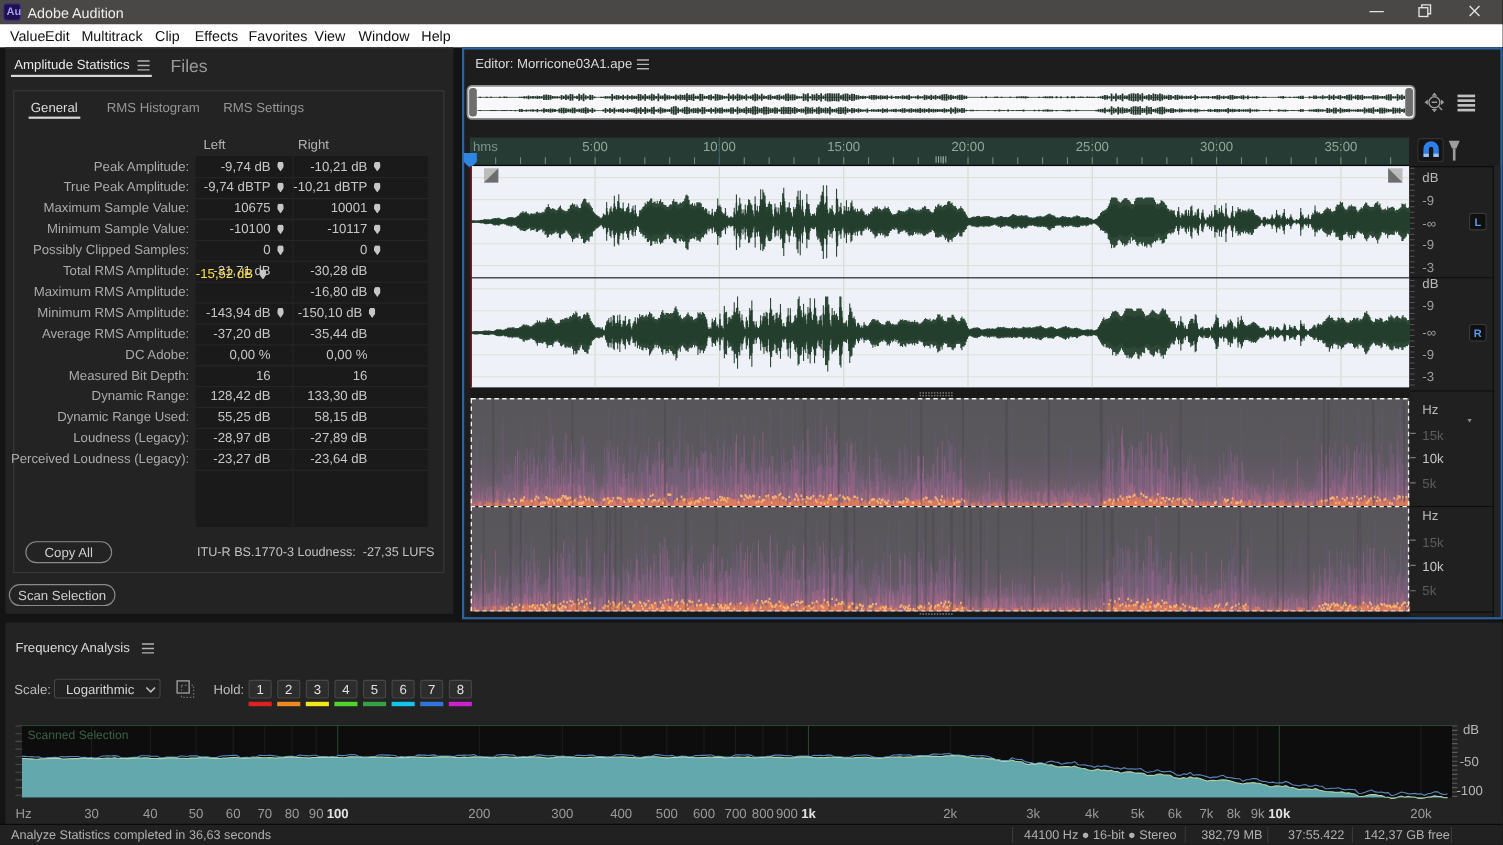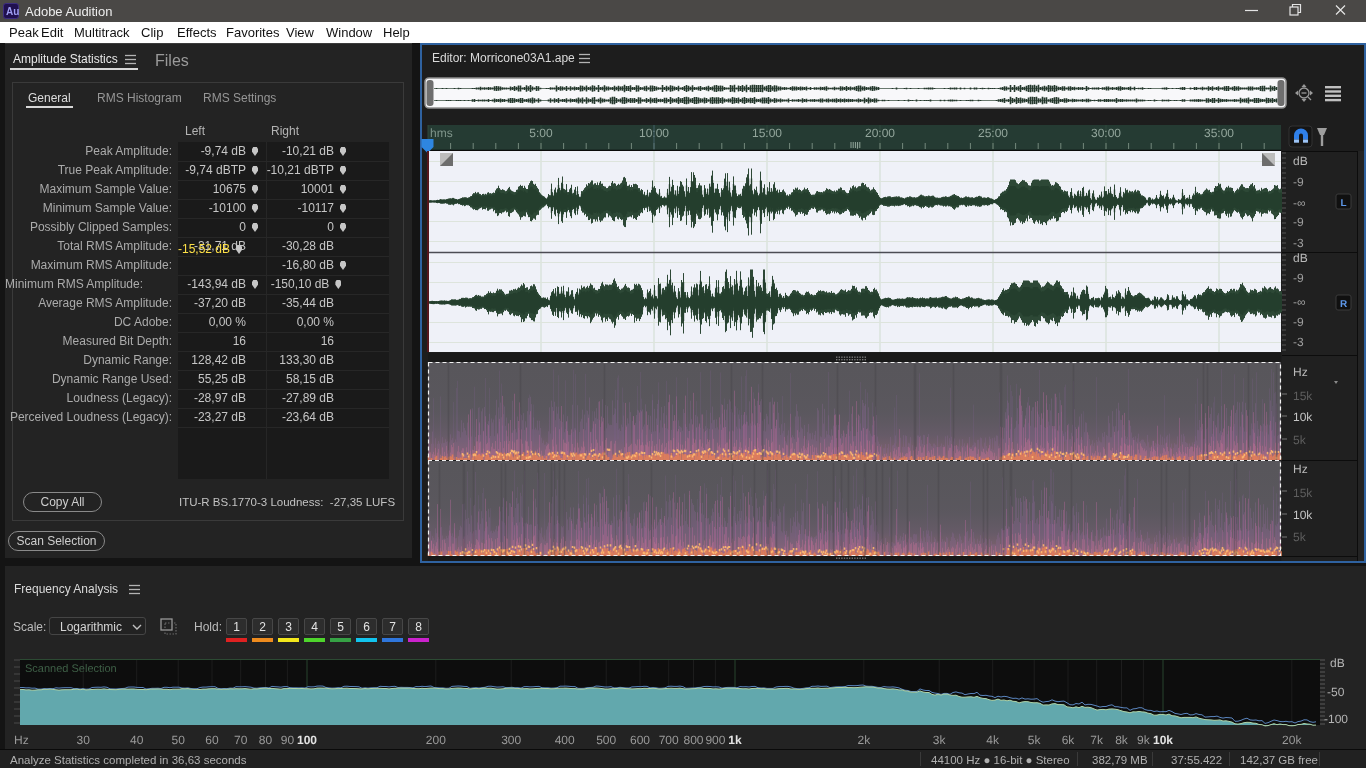--- a/index.html
+++ b/index.html
@@ -12,21 +12,21 @@
     </div>
     <div class="txt" style="left:25px;top:4px;font-size:13px;color:#ededed">Adobe Audition</div>
     <svg class="ab" style="left:1230px;top:0" width="136" height="22" viewBox="0 0 136 22" fill="none" stroke="#e4e4e4" stroke-width="1.2">
       <line x1="15" y1="10.5" x2="28" y2="10.5"></line>
       <rect x="60" y="7" width="8" height="8"></rect>
       <path d="M62.5 7V4.5H70.5V12.5H68"></path>
       <path d="M106 5.5 L115 14.5 M115 5.5 L106 14.5"></path>
     </svg>
   </div>
 <div class="ab" style="left:0;top:22px;width:1366px;height:21px;background:#ffffff">
-    <div class="txt" style="left:9px;top:3px;font-size:13px;color:#111">Peak</div>
+    <div class="txt" style="left:9px;top:3px;font-size:13px;color:#111">Value</div>
     <div class="txt" style="left:41px;top:3px;font-size:13px;color:#111">Edit</div>
     <div class="txt" style="left:74px;top:3px;font-size:13px;color:#111">Multitrack</div>
     <div class="txt" style="left:141px;top:3px;font-size:13px;color:#111">Clip</div>
     <div class="txt" style="left:177px;top:3px;font-size:13px;color:#111">Effects</div>
     <div class="txt" style="left:226px;top:3px;font-size:13px;color:#111">Favorites</div>
     <div class="txt" style="left:286px;top:3px;font-size:13px;color:#111">View</div>
     <div class="txt" style="left:326px;top:3px;font-size:13px;color:#111">Window</div>
     <div class="txt" style="left:383px;top:3px;font-size:13px;color:#111">Help</div>
   </div>
 <div class="ab" style="left:5px;top:43px;width:407px;height:515px;background:#232323;border-top:1px solid #3c3c3c">
@@ -70,21 +70,21 @@
     <div class="txt" style="left:261px;top:176px;width:80px;text-align:right;font-size:12px;color:#c6c6c6">0<span style="display:inline-block;width:6px;height:9px;background:#c6c6c6;clip-path:polygon(20% 0,80% 0,100% 22%,100% 52%,50% 100%,0 52%,0 22%);margin-left:6px;vertical-align:-1px"></span></div>
     <div class="ab" style="left:173px;top:193px;width:211px;height:1px;background:#272727"></div>
     <div class="txt" style="left:0;top:195px;width:167px;text-align:right;font-size:12px;color:#ababab">Total RMS Amplitude:</div>
     <div class="txt" style="left:173px;top:195px;width:80px;text-align:right;font-size:12px;color:#c6c6c6">-31,71 dB<span style="display:inline-block;width:12px"></span></div>
     <div class="txt" style="left:261px;top:195px;width:80px;text-align:right;font-size:12px;color:#c6c6c6">-30,28 dB<span style="display:inline-block;width:12px"></span></div>
     <div class="ab" style="left:173px;top:212px;width:211px;height:1px;background:#272727"></div>
     <div class="txt" style="left:0;top:214px;width:167px;text-align:right;font-size:12px;color:#ababab">Maximum RMS Amplitude:</div>
     <div class="txt" style="left:173px;top:198px;width:80px;text-align:left;font-size:12px;color:#fde047">-15,52 dB<span style="display:inline-block;width:6px;height:9px;background:#c6c6c6;clip-path:polygon(20% 0,80% 0,100% 22%,100% 52%,50% 100%,0 52%,0 22%);margin-left:6px;vertical-align:-1px"></span></div>
     <div class="txt" style="left:261px;top:214px;width:80px;text-align:right;font-size:12px;color:#c6c6c6">-16,80 dB<span style="display:inline-block;width:6px;height:9px;background:#c6c6c6;clip-path:polygon(20% 0,80% 0,100% 22%,100% 52%,50% 100%,0 52%,0 22%);margin-left:6px;vertical-align:-1px"></span></div>
     <div class="ab" style="left:173px;top:231px;width:211px;height:1px;background:#272727"></div>
-    <div class="txt" style="left:0;top:233px;width:167px;text-align:left;font-size:12px;color:#ababab">Minimum RMS Amplitude:</div>
+    <div class="txt" style="left:0;top:233px;width:167px;text-align:right;font-size:12px;color:#ababab">Minimum RMS Amplitude:</div>
     <div class="txt" style="left:173px;top:233px;width:80px;text-align:right;font-size:12px;color:#c6c6c6">-143,94 dB<span style="display:inline-block;width:6px;height:9px;background:#c6c6c6;clip-path:polygon(20% 0,80% 0,100% 22%,100% 52%,50% 100%,0 52%,0 22%);margin-left:6px;vertical-align:-1px"></span></div>
     <div class="txt" style="left:261px;top:233px;width:80px;text-align:center;font-size:12px;color:#c6c6c6">-150,10 dB<span style="display:inline-block;width:6px;height:9px;background:#c6c6c6;clip-path:polygon(20% 0,80% 0,100% 22%,100% 52%,50% 100%,0 52%,0 22%);margin-left:6px;vertical-align:-1px"></span></div>
     <div class="ab" style="left:173px;top:250px;width:211px;height:1px;background:#272727"></div>
     <div class="txt" style="left:0;top:252px;width:167px;text-align:right;font-size:12px;color:#ababab">Average RMS Amplitude:</div>
     <div class="txt" style="left:173px;top:252px;width:80px;text-align:right;font-size:12px;color:#c6c6c6">-37,20 dB<span style="display:inline-block;width:12px"></span></div>
     <div class="txt" style="left:261px;top:252px;width:80px;text-align:right;font-size:12px;color:#c6c6c6">-35,44 dB<span style="display:inline-block;width:12px"></span></div>
     <div class="ab" style="left:173px;top:269px;width:211px;height:1px;background:#272727"></div>
     <div class="txt" style="left:0;top:271px;width:167px;text-align:right;font-size:12px;color:#ababab">DC Adobe:</div>
     <div class="txt" style="left:173px;top:271px;width:80px;text-align:right;font-size:12px;color:#c6c6c6">0,00 %<span style="display:inline-block;width:12px"></span></div>
     <div class="txt" style="left:261px;top:271px;width:80px;text-align:right;font-size:12px;color:#c6c6c6">0,00 %<span style="display:inline-block;width:12px"></span></div>

